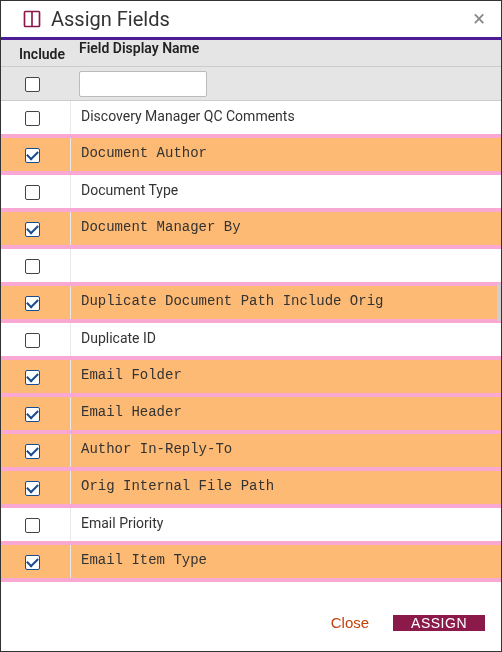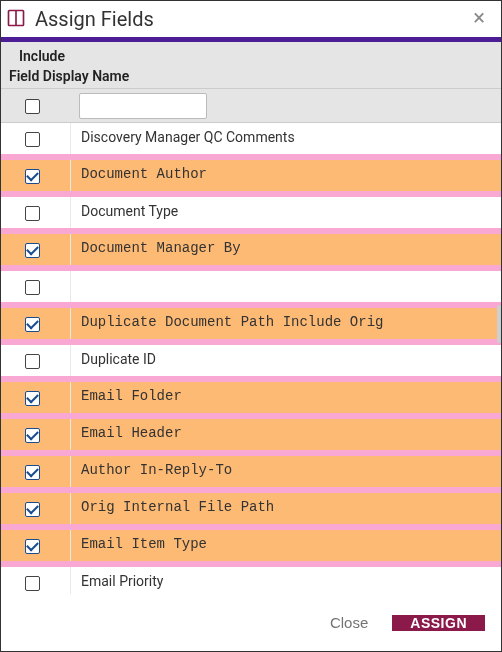--- a/index.html
+++ b/index.html
@@ -12,23 +12,23 @@
     overflow: hidden;
     border: 1px solid #333;
   }
   .dialog {
     display: flex;
     flex-direction: column;
     height: 100%;
   }
   .header {
     display: flex;
-    align-items: flex-start;
-    padding: 6px 10px 6px 4px;
-    border-bottom: 5px solid #4c1d95;
+    align-items: center;
+    padding: 6px 10px 6px 20px;
+    border-bottom: 3px solid #4c1d95;
   }
   .header .icon {
     width: 22px;
     height: 22px;
     color: #8b1a4b;
     margin-right: 8px;
     display: flex;
     align-items: center;
     justify-content: center;
   }
@@ -45,21 +45,20 @@
     text-align: center;
     line-height: 22px;
   }
   .grid-head {
     display: flex;
     background: #e5e5e5;
     border-bottom: 1px solid #ccc;
     font-size: 14px;
     font-weight: 600;
     color: #222;
-    flex-direction: column;
   }
   .col-include {
     width: 70px;
     padding: 6px 8px 4px 18px;
   }
   .col-name {
     flex: 1;
     padding: 0 8px 4px 8px;
   }
   .grid-filter {
@@ -89,21 +88,21 @@
   }
   .grid-body {
     flex: 1;
     overflow-y: auto;
     position: relative;
   }
   .row {
     display: flex;
     align-items: center;
     height: 37px;
-    border-bottom: 6px solid #f9a8d4;
+    border-bottom: 4px solid #f9a8d4;
     font-size: 14px;
     color: #333;
   }
   .row.checked {
     background: #fdba74;
     font-family: Liberation Mono, monospace;
   }
   .row .col-include {
     display: flex;
     align-items: center;
@@ -140,32 +139,32 @@
   .footer {
     display: flex;
     justify-content: flex-end;
     align-items: center;
     padding: 14px 16px;
     gap: 20px;
   }
   .btn-close {
     background: none;
     border: none;
-    color: #737373;
+    color: #c2410c;
     font-size: 15px;
     cursor: pointer;
     padding: 6px 4px;
   }
   .btn-assign {
     background: #8b1a4b;
     color: #fff;
     border: none;
     border-radius: 0;
     font-size: 14px;
-    font-weight: 700;
+    font-weight: 400;
     letter-spacing: 0.5px;
     padding: 0 18px;
     cursor: pointer;
   }
   .scroll-thumb {
     position: absolute;
     right: -2px;
     top: 182px;
     width: 6px;
     height: 38px;
@@ -262,31 +261,31 @@
           <span class="cbox checked"></span>
         </div>
         <div class="col-name">Author In-Reply-To</div>
       </div>
       <div class="row checked">
         <div class="col-include">
           <span class="cbox checked"></span>
         </div>
         <div class="col-name">Orig Internal File Path</div>
       </div>
+      <div class="row">
+        <div class="col-include">
+          <span class="cbox"></span>
+        </div>
+        <div class="col-name">Email Priority</div>
+      </div>
       <div class="row checked">
         <div class="col-include">
           <span class="cbox checked"></span>
         </div>
         <div class="col-name">Email Item Type</div>
-      </div>
-      <div class="row">
-        <div class="col-include">
-          <span class="cbox"></span>
-        </div>
-        <div class="col-name">Email Priority</div>
       </div>
       <div class="scroll-thumb"></div>
   </div>
 
   <div class="footer">
     <button class="btn-close">Close</button>
     <button class="btn-assign">ASSIGN</button>
   </div>
 
 </div>

